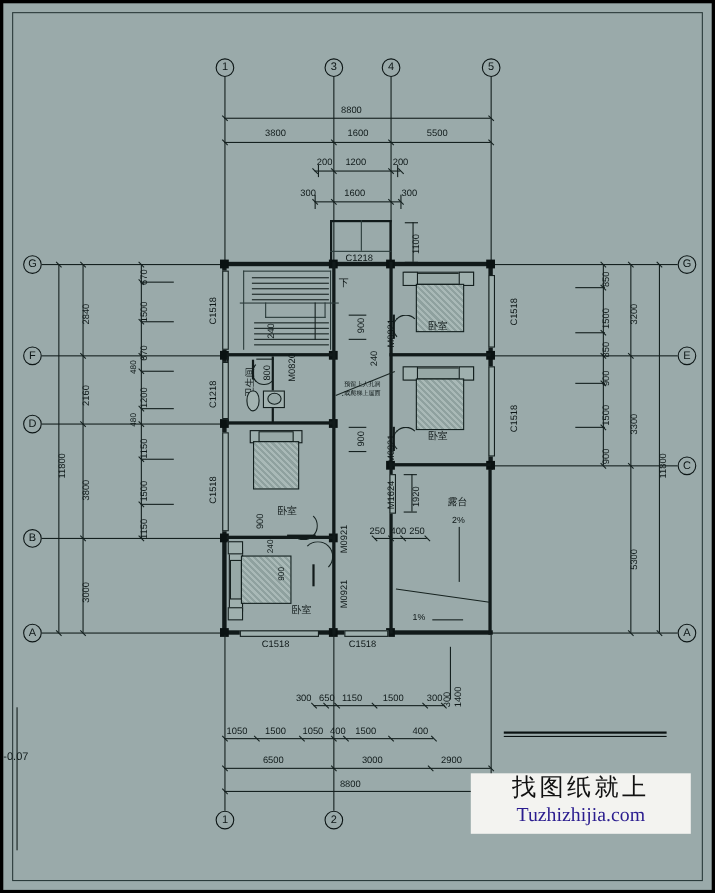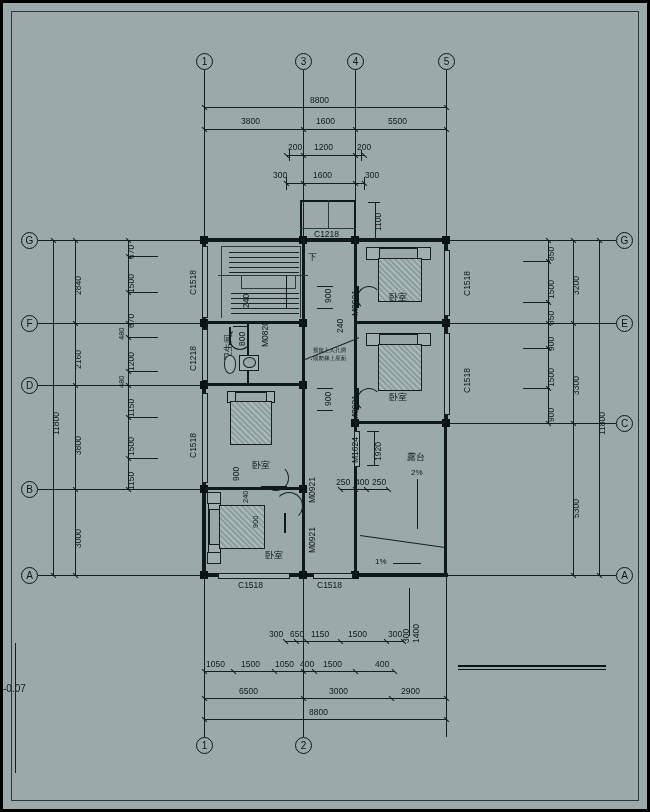--- a/index.html
+++ b/index.html
@@ -431,14 +431,18 @@
   <div class="ln v" style="left:443px;top:574px;height:160px;"></div>
   <div class="bub" style="left:193px;top:734px;"><span>1</span></div>
   <div class="bub" style="left:292px;top:734px;"><span>2</span></div>
 
   <div class="dim" style="left:0px;top:680px;font-size:10px;">-0.07</div>
   <div class="ln v" style="left:12px;top:640px;height:130px;"></div>
 
   <div class="title-rule" style="left:455px;top:662px;width:148px;height:2px;"></div>
   <div class="title-rule" style="left:455px;top:666px;width:148px;"></div>
 
+  <div id="wm" style="left:425px;top:700px;width:200px;height:55px;">
+    <div class="wm-cn">找图纸就上</div>
+    <div class="wm-en">Tuzhizhijia.com</div>
+  </div>
 
 </div>
 
 </body></html>

